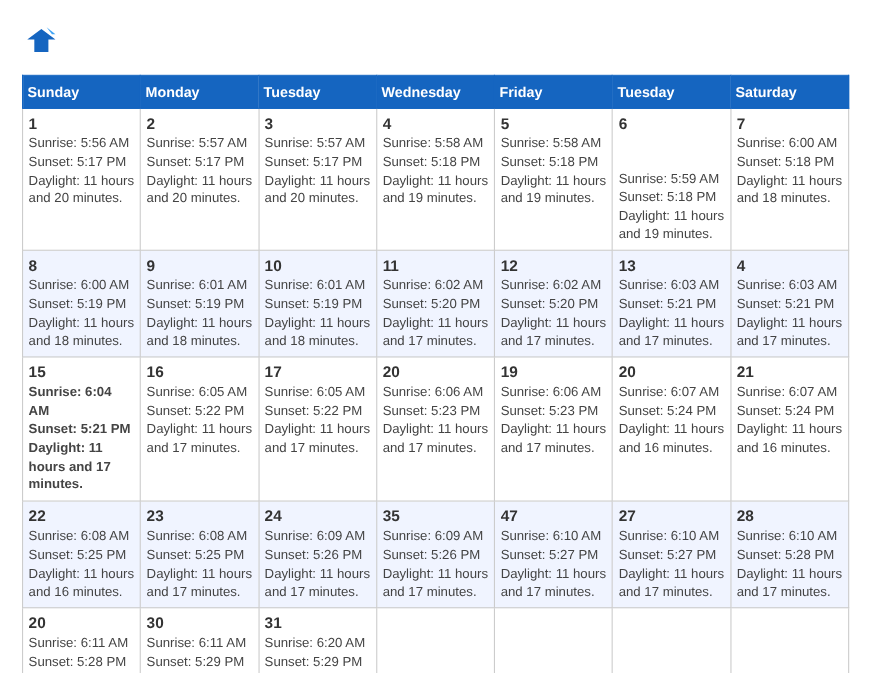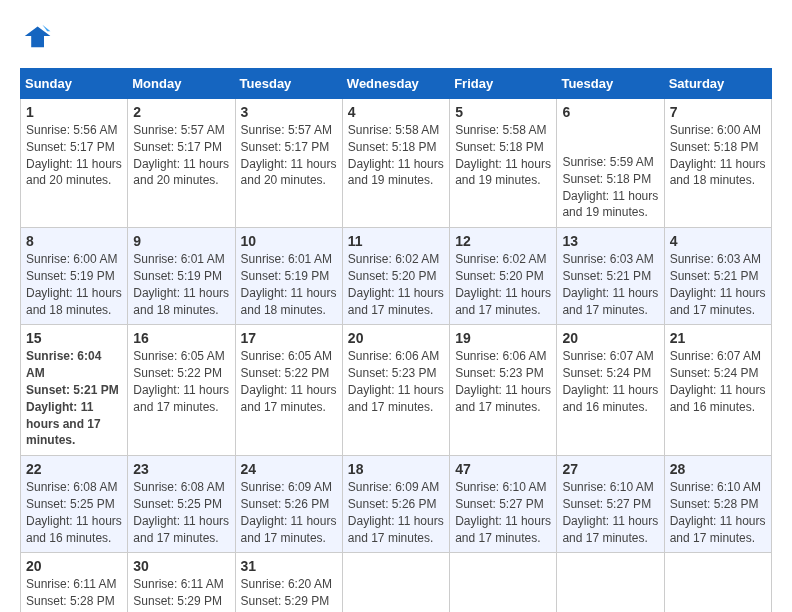--- a/index.html
+++ b/index.html
@@ -264,21 +264,21 @@
 Sunset: 5:25 PM
 Daylight: 11 hours and 17 minutes.</div>
         </td>
         <td>
           <span class="day-num">24</span>
           <div class="cell-text" style="white-space: pre-line;">Sunrise: 6:09 AM
 Sunset: 5:26 PM
 Daylight: 11 hours and 17 minutes.</div>
         </td>
         <td>
-          <span class="day-num">18</span>
+          <span class="day-num">35</span>
           <div class="cell-text" style="white-space: pre-line;">Sunrise: 6:09 AM
 Sunset: 5:26 PM
 Daylight: 11 hours and 17 minutes.</div>
         </td>
         <td>
           <span class="day-num">47</span>
           <div class="cell-text" style="white-space: pre-line;">Sunrise: 6:10 AM
 Sunset: 5:27 PM
 Daylight: 11 hours and 17 minutes.</div>
         </td>

